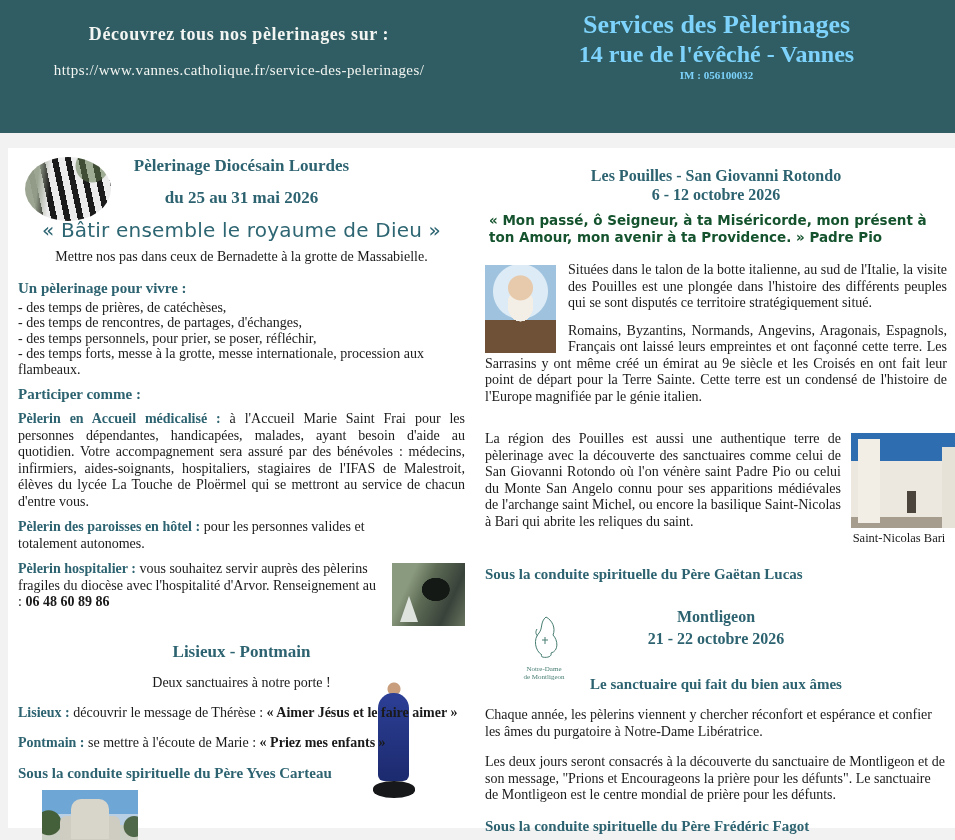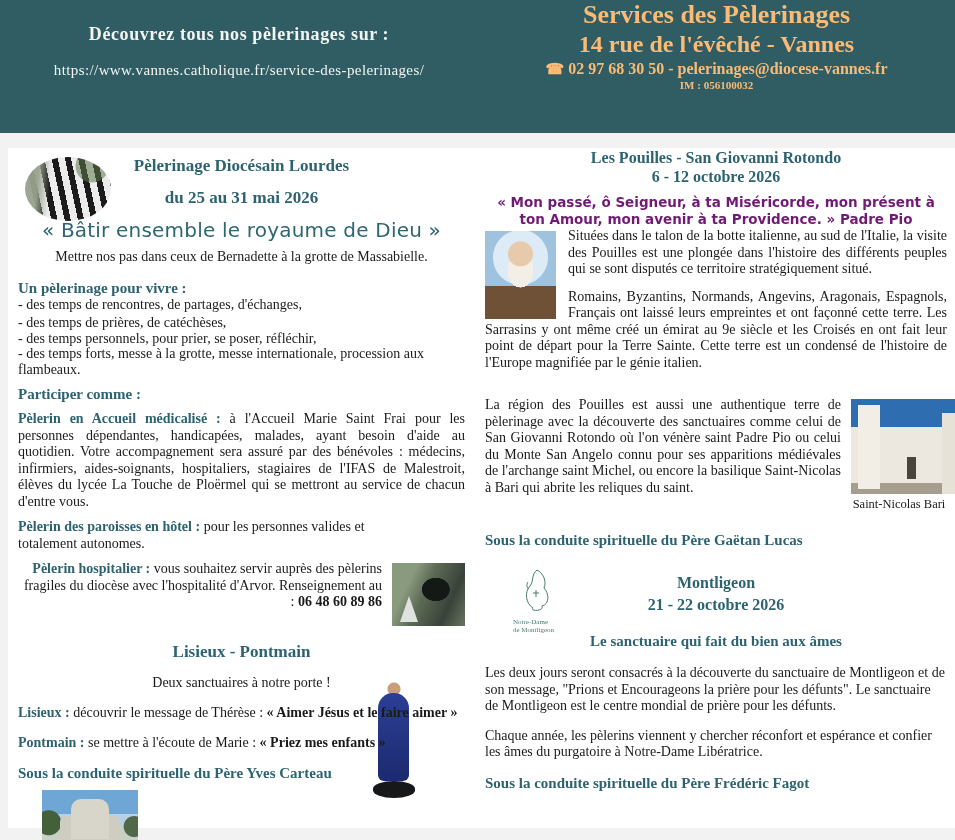--- a/index.html
+++ b/index.html
@@ -7,41 +7,41 @@
     width:955px;height:840px;position:relative;overflow:hidden;
     background:#f2f2f2;
     font-family:"Liberation Serif","DejaVu Serif",serif;
     color:#1a1a1a;
   }
   
   .header{position:absolute;left:0;top:0;width:955px;height:133px;background:#2f5d63;display:flex;}
   .header-left{width:478px;text-align:center;color:#f3f5f2;padding-top:24px;box-sizing:border-box;}
   .hl-title{font-size:18px;font-weight:bold;letter-spacing:.6px;}
   .hl-url{font-size:15px;margin-top:17px;letter-spacing:.4px;cursor:pointer;}
-  .header-right{width:477px;text-align:center;color:#fdba74;box-sizing:border-box;}
+  .header-right{width:477px;text-align:center;color:#7dd3fc;padding-top:10px;box-sizing:border-box;}
   .hr-title{font-size:26px;font-weight:bold;}
   .hr-address{font-size:24px;font-weight:bold;margin-top:1px;}
   .hr-contact{font-size:16px;font-weight:bold;margin-top:2px;}
   .hr-im{font-size:11px;font-weight:bold;margin-top:1px;}
   .phone-icon{font-size:15px;}
   
   .content{position:absolute;left:8px;top:148px;width:947px;height:680px;background:#ffffff;}
   .col-left{position:absolute;left:10px;top:0;width:447px;}
   .col-right{position:absolute;left:477px;top:0;width:462px;}
   
   .c-heading{color:#2d6370;font-weight:bold;font-size:17px;text-align:center;line-height:20px;}
   .c-heading.sm{font-size:16px;line-height:19px;}
   .teal{color:#2d6370;font-weight:bold;}
   .teal-h{color:#2d6370;font-weight:bold;font-size:15px;}
   .body-line{font-size:14px;line-height:15.5px;}
   .para{font-size:14px;line-height:16.5px;margin:0;}
   .just{text-align:justify;}
   .center{text-align:center;}
   .quote-big{font-family:"DejaVu Sans",sans-serif;font-weight:normal;color:#2d6672;font-size:20px;text-align:center;white-space:nowrap;letter-spacing:.2px;margin-top:10px;}
-  .quote-sm{font-family:"DejaVu Sans",sans-serif;font-weight:bold;color:#701a75;font-size:13.5px;line-height:17px;text-align:center;margin-top:8px;padding:0 4px;}
+  .quote-sm{font-family:"DejaVu Sans",sans-serif;font-weight:bold;color:#14532d;font-size:13.5px;line-height:17px;text-align:left;margin-top:8px;padding:0 4px;}
   .guide{color:#2d6370;font-weight:bold;font-size:15px;}
   .clear{clear:both;}
   
   .ph-flag{position:absolute;left:17px;top:9px;width:86px;height:64px;border-radius:50%;
     background:
       linear-gradient(95deg, rgba(152,162,142,.95) 0 16%, rgba(152,162,142,0) 30%),
       radial-gradient(circle at 78% 14%, rgba(96,120,76,.55) 0 16px, transparent 17px),
       repeating-linear-gradient(78deg,#1b1b1b 0 6px,#ececec 6px 13px);}
   .ph-grotto{width:73px;height:63px;float:right;margin:2px 0 0 10px;position:relative;
     background:
@@ -71,85 +71,84 @@
     border-radius:10px 10px 0 0;box-shadow:-15px 13px 0 -4px #cfccc2,15px 13px 0 -4px #cfccc2;}
   .ph-statue{position:absolute;left:360px;top:527px;width:52px;height:126px;background:
       radial-gradient(circle at 26px 14px, #c89e7d 0 6px, transparent 7px),
       radial-gradient(circle at 26px 42px, #c23b2e 0 4px, transparent 5px),
       #ffffff;}
   .ph-statue::before{content:"";position:absolute;left:10px;top:18px;width:31px;height:88px;
     background:linear-gradient(180deg,#2c3f96,#1c2a6e);border-radius:15px 15px 6px 6px;}
   .ph-statue::after{content:"";position:absolute;left:5px;bottom:3px;width:42px;height:17px;background:#17181a;border-radius:50%/45%;}
   
   .mont-head{position:relative;margin-top:18px;min-height:62px;}
-  .mont-logo{position:absolute;left:28px;top:0;width:62px;color:#477d72;}
+  .mont-logo{position:absolute;left:28px;top:13px;width:62px;text-align:center;color:#477d72;}
   .mont-logo-caption{font-size:7px;line-height:8px;color:#477d72;margin-top:1px;}
 </style>
 </head>
 <body>
 
 <div class="header">
   <div class="header-left">
     <div class="hl-title">Découvrez tous nos pèlerinages sur :</div>
     <div class="hl-url">https://www.vannes.catholique.fr/service-des-pelerinages/</div>
   </div>
   <div class="header-right">
     <div class="hr-title">Services des Pèlerinages</div>
     <div class="hr-address">14 rue de l'évêché - Vannes</div>
-    <div class="hr-contact"><span class="phone-icon">☎</span> <span>02 97 68 30 50 - pelerinages@diocese-vannes.fr</span></div>
     <div class="hr-im">IM : 056100032</div>
   </div>
 </div>
 
 <div class="content">
 
   <div class="ph-flag"></div>
   <div class="ph-statue"></div>
 
   <div class="col-left">
     <div class="c-heading" style="margin-top:8px;">Pèlerinage Diocésain Lourdes</div>
     <div class="c-heading" style="margin-top:12px;">du  25 au 31 mai 2026</div>
     <div class="quote-big">« Bâtir ensemble le royaume de Dieu »</div>
     <div class="body-line center" style="margin-top:7px;">Mettre nos pas dans ceux de Bernadette à la grotte de Massabielle.</div>
 
     <div class="teal-h" style="margin-top:15px;">Un pèlerinage pour vivre :</div>
+    <div class="body-line" style="margin-top:3px;">- des temps de prières, de catéchèses,</div>
     <div class="body-line">- des temps de rencontres, de partages, d'échanges,</div>
-    <div class="body-line" style="margin-top:3px;">- des temps de prières, de catéchèses,</div>
     <div class="body-line">- des temps personnels, pour prier, se poser, réfléchir,</div>
     <div class="body-line">- des temps forts, messe à la grotte, messe internationale, procession aux flambeaux.</div>
 
     <div class="teal-h" style="margin-top:9px;">Participer comme :</div>
 
     <p class="para just" style="margin-top:8px;"><span class="teal">Pèlerin en Accueil médicalisé : </span><span>à l'Accueil Marie Saint Frai pour les personnes dépendantes, handicapées, malades, ayant besoin d'aide au quotidien. Votre accompagnement sera assuré par des bénévoles : médecins, infirmiers, aides-soignants, hospitaliers, stagiaires de l'IFAS de Malestroit, élèves du lycée La Touche de Ploërmel qui se mettront au service de chacun d'entre vous.</span></p>
 
     <p class="para" style="margin-top:9px;width:400px;"><span class="teal">Pèlerin des paroisses en hôtel : </span><span> pour les personnes valides et totalement autonomes.</span></p>
 
-    <div style="margin-top:9px;text-align:right;">
+    <div style="margin-top:9px;">
       <div class="ph-grotto"></div>
       <p class="para"><span class="teal">Pèlerin hospitalier : </span><span>vous souhaitez servir auprès des pèlerins fragiles du diocèse avec l'hospitalité d'Arvor. Renseignement au : </span><b>06 48 60 89 86</b></p>
       <div class="clear"></div>
     </div>
 
     <div class="c-heading" style="margin-top:16px;">Lisieux - Pontmain</div>
     <div class="body-line center" style="margin-top:13px;">Deux sanctuaires à notre porte !</div>
 
     <p class="para" style="margin-top:14px;"><span class="teal">Lisieux : </span><span>découvrir le message de Thérèse : </span><b>« Aimer Jésus et le faire aimer »</b></p>
     <p class="para" style="margin-top:14px;"><span class="teal">Pontmain : </span><span>se mettre à l'écoute de Marie : </span><b>« Priez mes enfants »</b></p>
 
     <div class="guide" style="margin-top:13px;">Sous la conduite spirituelle du Père Yves Carteau</div>
 
     <div class="ph-lisieux"></div>
   </div>
 
   <div class="col-right">
-    <div class="c-heading sm" style="">Les Pouilles - San Giovanni Rotondo</div>
+    <div class="c-heading sm" style="margin-top:18px;">Les Pouilles - San Giovanni Rotondo</div>
     <div class="c-heading sm">6 - 12 octobre 2026</div>
     <div class="quote-sm">« Mon passé, ô Seigneur, à ta Miséricorde, mon présent à ton Amour, mon avenir à ta Providence. » Padre Pio</div>
 
-    <div style="margin-top:0;">
+    <div style="margin-top:16px;">
       <div class="ph-pio"></div>
       <p class="para just">Situées dans le talon de la botte italienne, au sud de l'Italie, la visite des Pouilles est une plongée dans l'histoire des différents peuples qui se sont disputés ce territoire stratégiquement situé.</p>
       <p class="para just" style="margin-top:11px;">Romains, Byzantins, Normands, Angevins, Aragonais, Espagnols, Français ont laissé leurs empreintes et ont façonné cette terre. Les Sarrasins y ont même créé un émirat au 9e siècle et les Croisés en ont fait leur point de départ pour la Terre Sainte. Cette terre est un condensé de l'histoire de l'Europe magnifiée par le génie italien.</p>
       <div class="clear"></div>
     </div>
 
     <div style="margin-top:26px;">
       <div class="bari-fig">
         <div class="ph-bari"></div>
         <div class="bari-caption">Saint-Nicolas Bari</div>
@@ -168,20 +167,20 @@
             <path d="M20 26 l6 0 M23 23 l0 7"></path>
             <path d="M15 15 C13 18 14 21 16 22"></path>
           </g>
         </svg>
         <div class="mont-logo-caption"><span>Notre-Dame</span><br><span>de Montligeon</span></div>
       </div>
       <div class="c-heading sm" style="padding-top:6px;">Montligeon</div>
       <div class="c-heading sm" style="margin-top:3px;">21 - 22 octobre 2026</div>
     </div>
 
-    <div class="c-heading sm" style="font-size:15px;margin-top:3px;text-align:center;">Le sanctuaire qui fait du bien aux âmes</div>
+    <div class="c-heading sm" style="font-size:15px;margin-top:12px;text-align:center;">Le sanctuaire qui fait du bien aux âmes</div>
 
+    <p class="para" style="margin-top:13px;">Chaque année,  les pèlerins viennent y chercher réconfort et espérance et confier les âmes du purgatoire à Notre-Dame Libératrice.</p>
     <p class="para" style="margin-top:14px;">Les deux jours seront consacrés à la découverte du sanctuaire de Montligeon et de son message, "Prions et Encourageons la prière pour les défunts". Le sanctuaire de Montligeon est le centre mondial de prière pour les défunts.</p>
-    <p class="para" style="margin-top:13px;">Chaque année,  les pèlerins viennent y chercher réconfort et espérance et confier les âmes du purgatoire à Notre-Dame Libératrice.</p>
 
     <div class="guide" style="margin-top:14px;">Sous la conduite spirituelle du Père Frédéric Fagot</div>
   </div>
 </div>
 
 </body></html>

